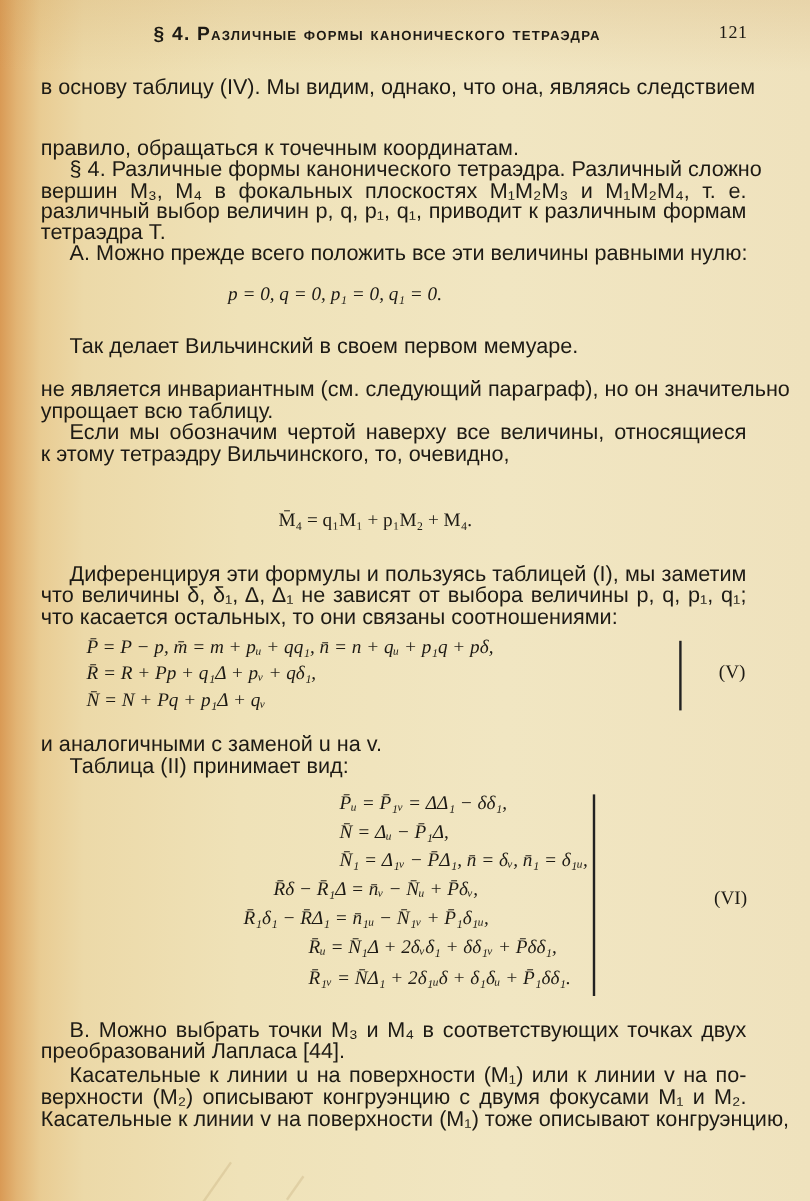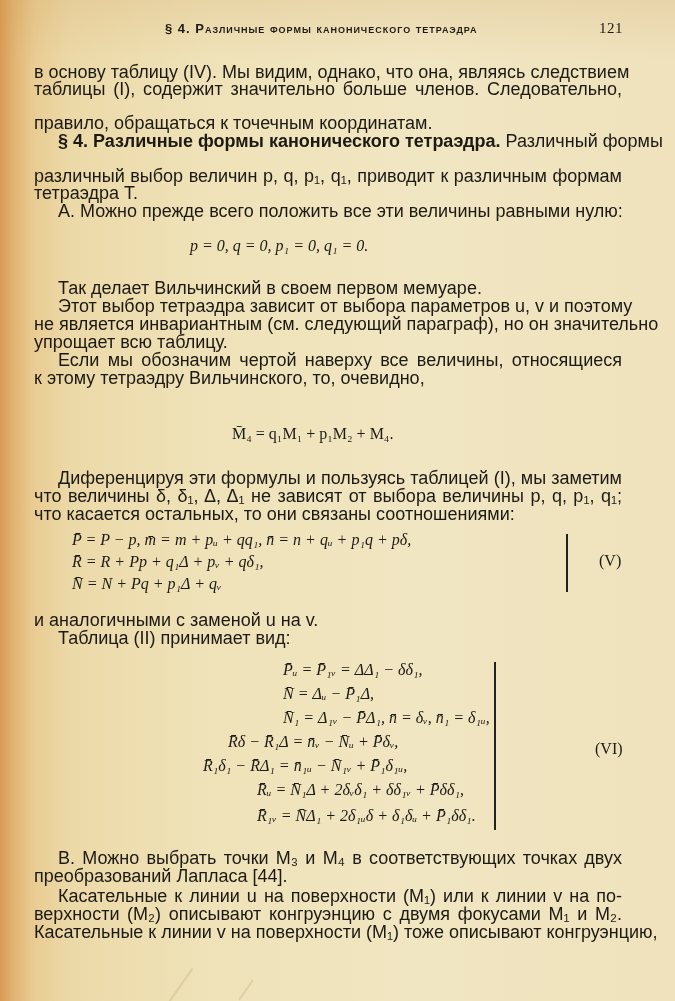--- a/index.html
+++ b/index.html
@@ -11,32 +11,32 @@
   }
   .shade-top {
     position: absolute; left: 0; top: 0; width: 675px; height: 60px;
     background: linear-gradient(to bottom, rgba(200,150,80,0.18), rgba(200,150,80,0));
   }
   .page { position: absolute; left: 0; top: 0; width: 675px; height: 1001px; }
   .header {
     position: absolute; top: 20px; left: 128px; width: 495px;
     font-size: 14.5px; letter-spacing: 0.5px; font-family: "Liberation Sans", sans-serif; font-weight: bold;
   }
-  .header .title { font-variant: small-caps; font-size: 13px; letter-spacing: 1px; margin-left: 37px; }
+  .header .title { font-variant: small-caps; font-size: 16px; letter-spacing: 1px; }
   .header .pnum { position: absolute; right: 0; top: 0; font-size: 15px; font-family: "Liberation Serif", serif; font-weight: normal; }
   .line {
     position: absolute; left: 34px; width: 588px;
     font-family: "Liberation Sans", sans-serif;
     font-size: 18px; line-height: 17px; white-space: nowrap;
     text-align: justify; text-align-last: justify;
     font-stretch: condensed;
   }
   .line.last { text-align-last: left; }
   .line.indent { padding-left: 24px; width: 564px; }
-  .bold { font-weight: bold; }
+  .bold { font-weight: normal; }
   .math {
     position: absolute; font-family: "Liberation Serif", serif; font-style: italic;
     font-size: 16px; line-height: 20px; white-space: nowrap;
   }
   .eqlabel { position: absolute; font-family: "Liberation Serif", serif; font-size: 16px; }
   .vbar { position: absolute; width: 1.5px; background: #222; }
   .scuff { position: absolute; background: rgba(180,150,100,0.25); width: 2px; transform: rotate(35deg); }
 </style>
 </head>
 <body>
@@ -44,37 +44,36 @@
 <div class="shade-top"></div>
 
 <div class="page">
 
   <div class="header">
     <span class="title">§ 4. Различные формы канонического тетраэдра</span>
     <span class="pnum">121</span>
   </div>
 
   <div class="line" style="top:64px">в основу таблицу (IV). Мы видим, однако, что она, являясь следствием</div>
-  <div class="line" style="top:81px">таблицы (I), содержит значительно больше членов. Следовательно,</div>
   <div class="line last" style="top:115px">правило, обращаться к точечным координатам.</div>
 
   <div class="line indent" style="top:133px">
     <span class="bold">§ 4. Различные формы канонического тетраэдра.</span>
-    <span>Различный формы</span>
+    <span>Различный сложно</span>
   </div>
+  <div class="line" style="top:151px">вершин M₃, M₄ в фокальных плоскостях M₁M₂M₃ и M₁M₂M₄, т. е.</div>
   <div class="line" style="top:168px">различный выбор величин p, q, p₁, q₁, приводит к различным формам</div>
   <div class="line last" style="top:185px">тетраэдра T.</div>
 
   <div class="line indent last" style="top:203px">А. Можно прежде всего положить все эти величины равными нулю:</div>
 
   <div class="math" style="top:236px; left:190px">p = 0,   q = 0,   p₁ = 0,   q₁ = 0.</div>
 
   <div class="line indent last" style="top:280px">Так делает Вильчинский в своем первом мемуаре.</div>
 
-  <div class="line indent" style="top:298px">Этот выбор тетраэдра зависит от выбора параметров u, v и поэтому</div>
   <div class="line" style="top:316px">не является инвариантным (см. следующий параграф), но он значительно</div>
   <div class="line indent" style="top:352px">Если мы обозначим чертой наверху все величины, относящиеся</div>
 
   <div class="line last" style="top:334px">упрощает всю таблицу.</div>
   <div class="line last" style="top:370px">к этому тетраэдру Вильчинского, то, очевидно,</div>
 
   <div class="math" style="top:424px; left:232px; font-style:normal">M̄₄ = q₁M₁ + p₁M₂ + M₄.</div>
 
   <div class="line" style="top:488px">что величины δ, δ₁, Δ, Δ₁ не зависят от выбора величины p, q, p₁, q₁;</div>
   <div class="line indent" style="top:470px">Диференцируя эти формулы и пользуясь таблицей (I), мы заметим</div>

